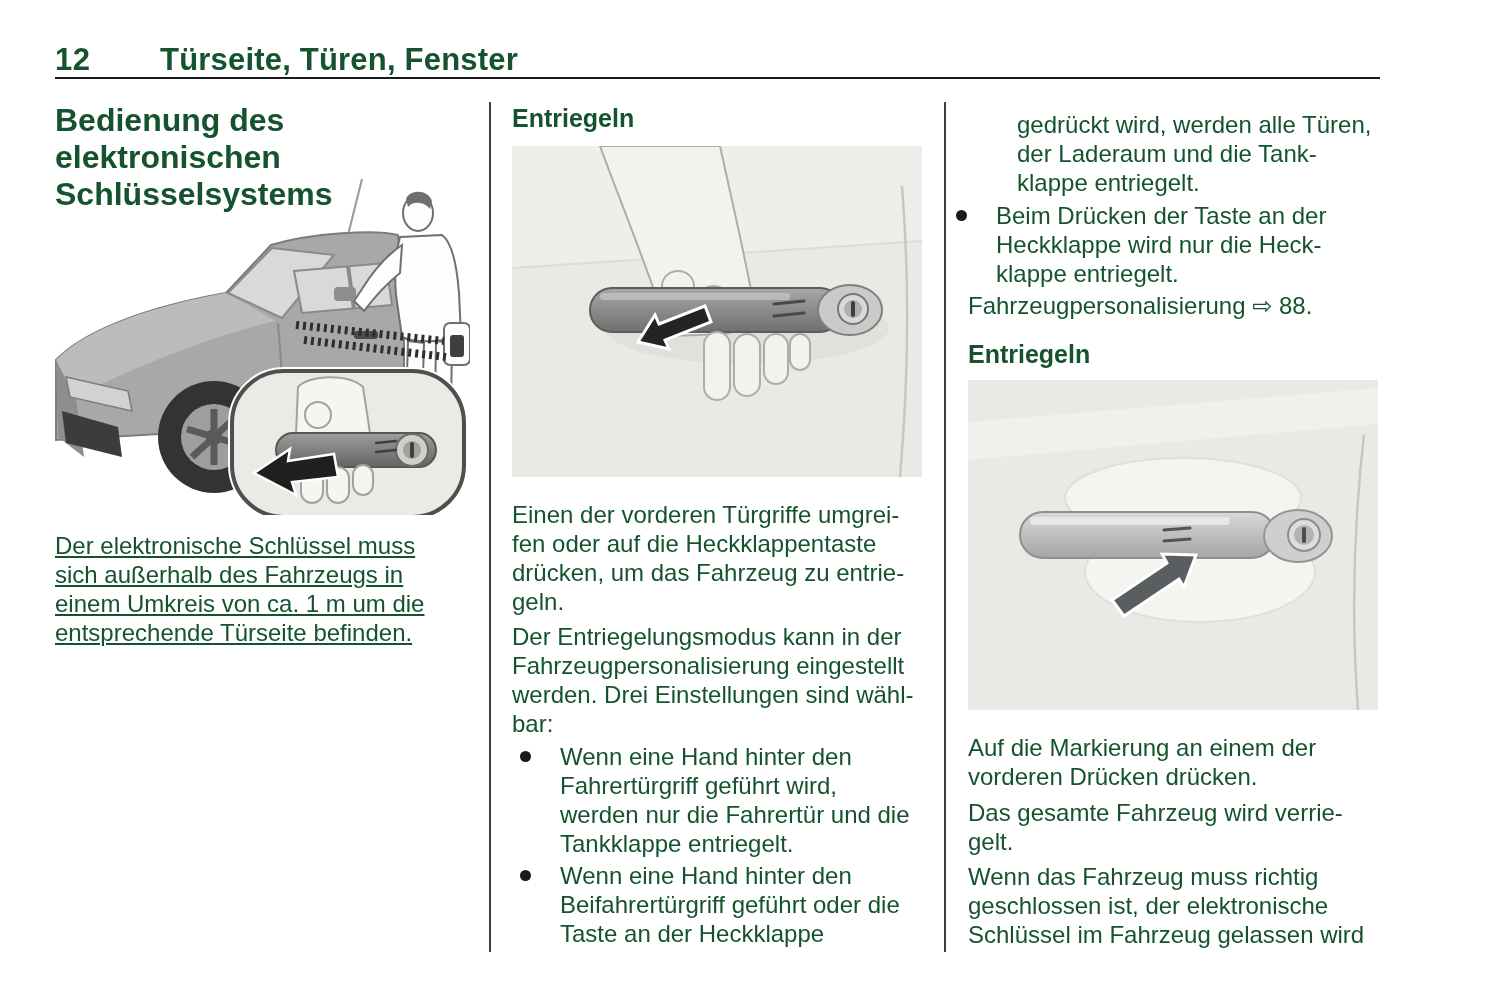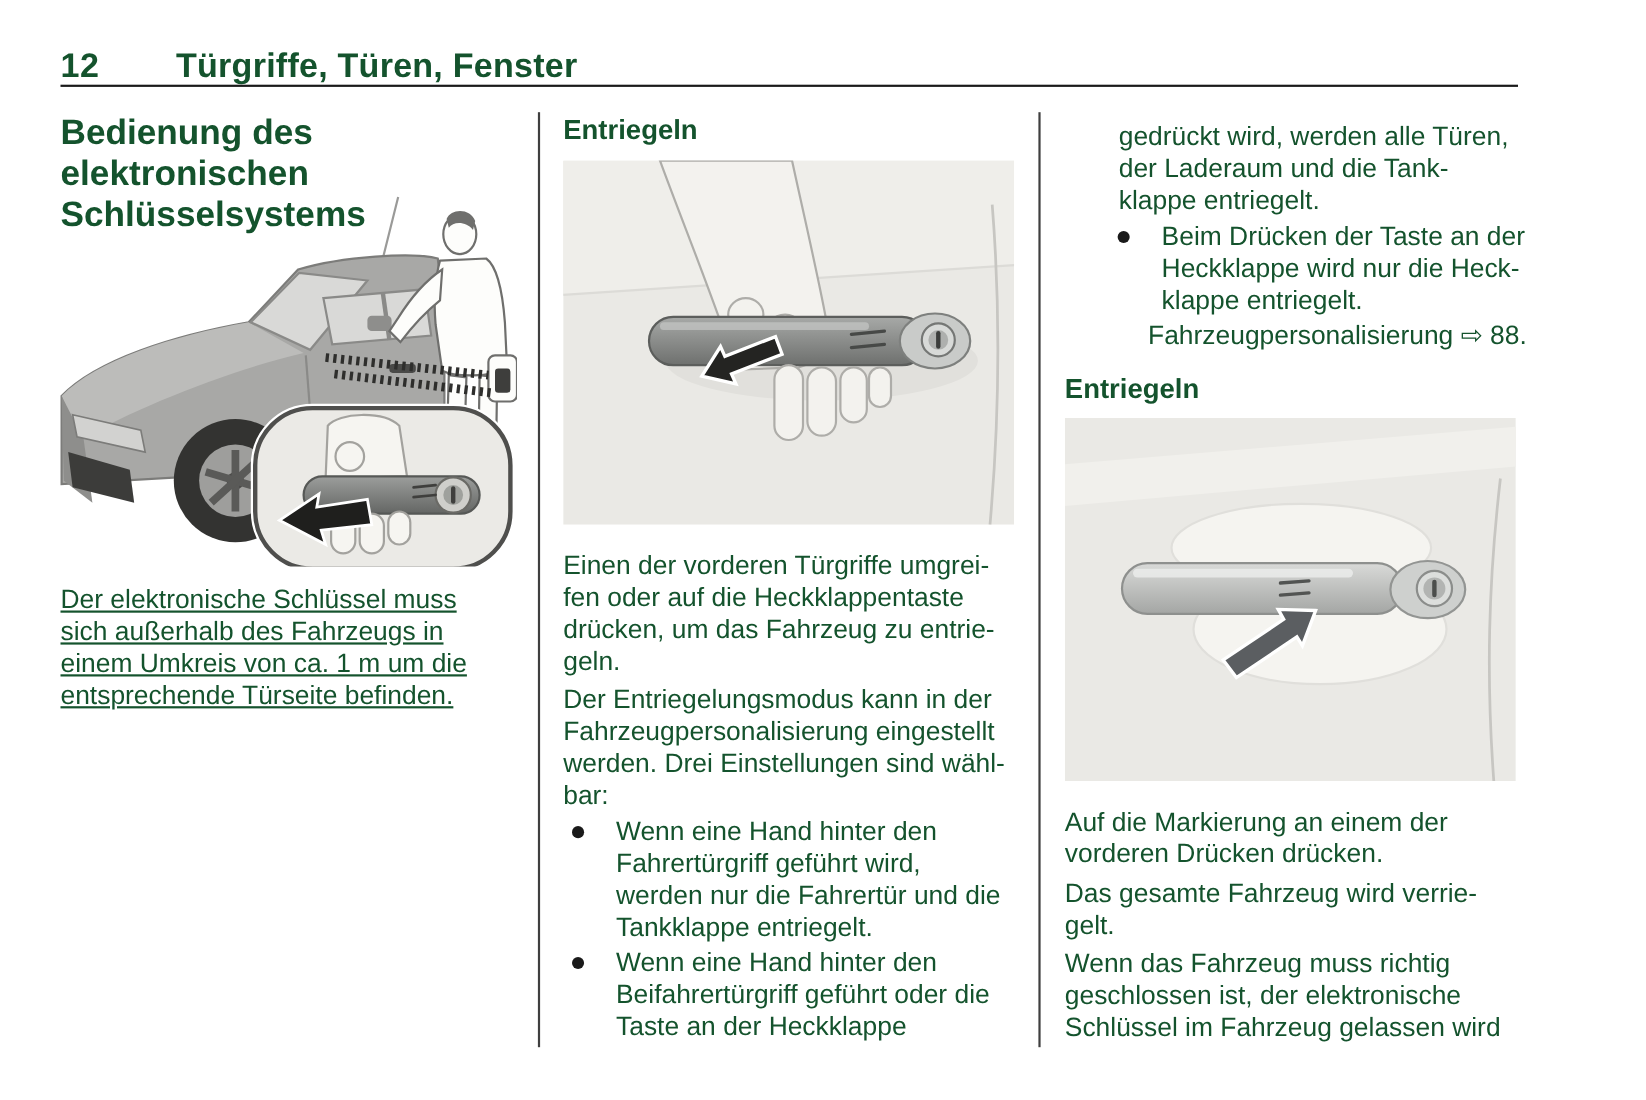--- a/index.html
+++ b/index.html
@@ -18,21 +18,21 @@
   .cont-indent{padding-left:49px;}
   .figure{position:absolute;}
   .figure svg{display:block;width:100%;height:100%;}
 </style>
 </head>
 <body>
 
 <div class="page">
 
   <div class="abs pagenum" style="left:55px;top:42px;">12</div>
-  <div class="abs chapter" style="left:160px;top:42px;">Türgriffe, Türen, Fenster</div>
+  <div class="abs chapter" style="left:160px;top:42px;">Türseite, Türen, Fenster</div>
   <div class="abs rule" style="left:55px;top:77px;width:1325px;"></div>
 
   <div class="abs vsep" style="left:489px;top:102px;height:850px;"></div>
   <div class="abs vsep" style="left:944px;top:102px;height:850px;"></div>
 
   <div class="abs h1" style="left:55px;top:102px;width:420px;">Bedienung des elektronischen
 Schlüsselsystems</div>
 
   <div class="figure" style="left:46px;top:175px;width:424px;height:340px;">
     <svg viewBox="0 0 424 340" xmlns="http://www.w3.org/2000/svg">
@@ -179,28 +179,28 @@
       <span class="body-text">Wenn eine Hand hinter den
 Beifahrertürgriff geführt oder die
 Taste an der Heckklappe</span>
     </div>
   </div>
 
   <div class="abs body-text cont-indent" style="left:968px;top:110px;width:420px;">gedrückt wird, werden alle Türen,
 der Laderaum und die Tank-
 klappe entriegelt.</div>
 
-  <div class="abs bullet-item" style="left:1008px;top:201px;width:420px;">
+  <div class="abs bullet-item" style="left:948px;top:201px;width:420px;">
     <span class="bullet-dot"></span>
     <span class="body-text">Beim Drücken der Taste an der
 Heckklappe wird nur die Heck-
 klappe entriegelt.</span>
   </div>
 
-  <div class="abs body-text" style="left:968px;top:291px;width:420px;text-align:right;">Fahrzeugpersonalisierung ⇨ 88.</div>
+  <div class="abs body-text" style="left:968px;top:291px;width:420px;">Fahrzeugpersonalisierung ⇨ 88.</div>
 
   <div class="abs h2" style="left:968px;top:339px;width:412px;">Entriegeln</div>
 
   <div class="figure" style="left:968px;top:380px;width:410px;height:330px;">
     <svg viewBox="0 0 410 330" xmlns="http://www.w3.org/2000/svg">
       <defs>
         <linearGradient id="gH3" x1="0" y1="0" x2="0" y2="1">
           <stop offset="0" stop-color="#d9dad8"></stop>
             <stop offset="1" stop-color="#a4a6a4"></stop>
         </linearGradient>

